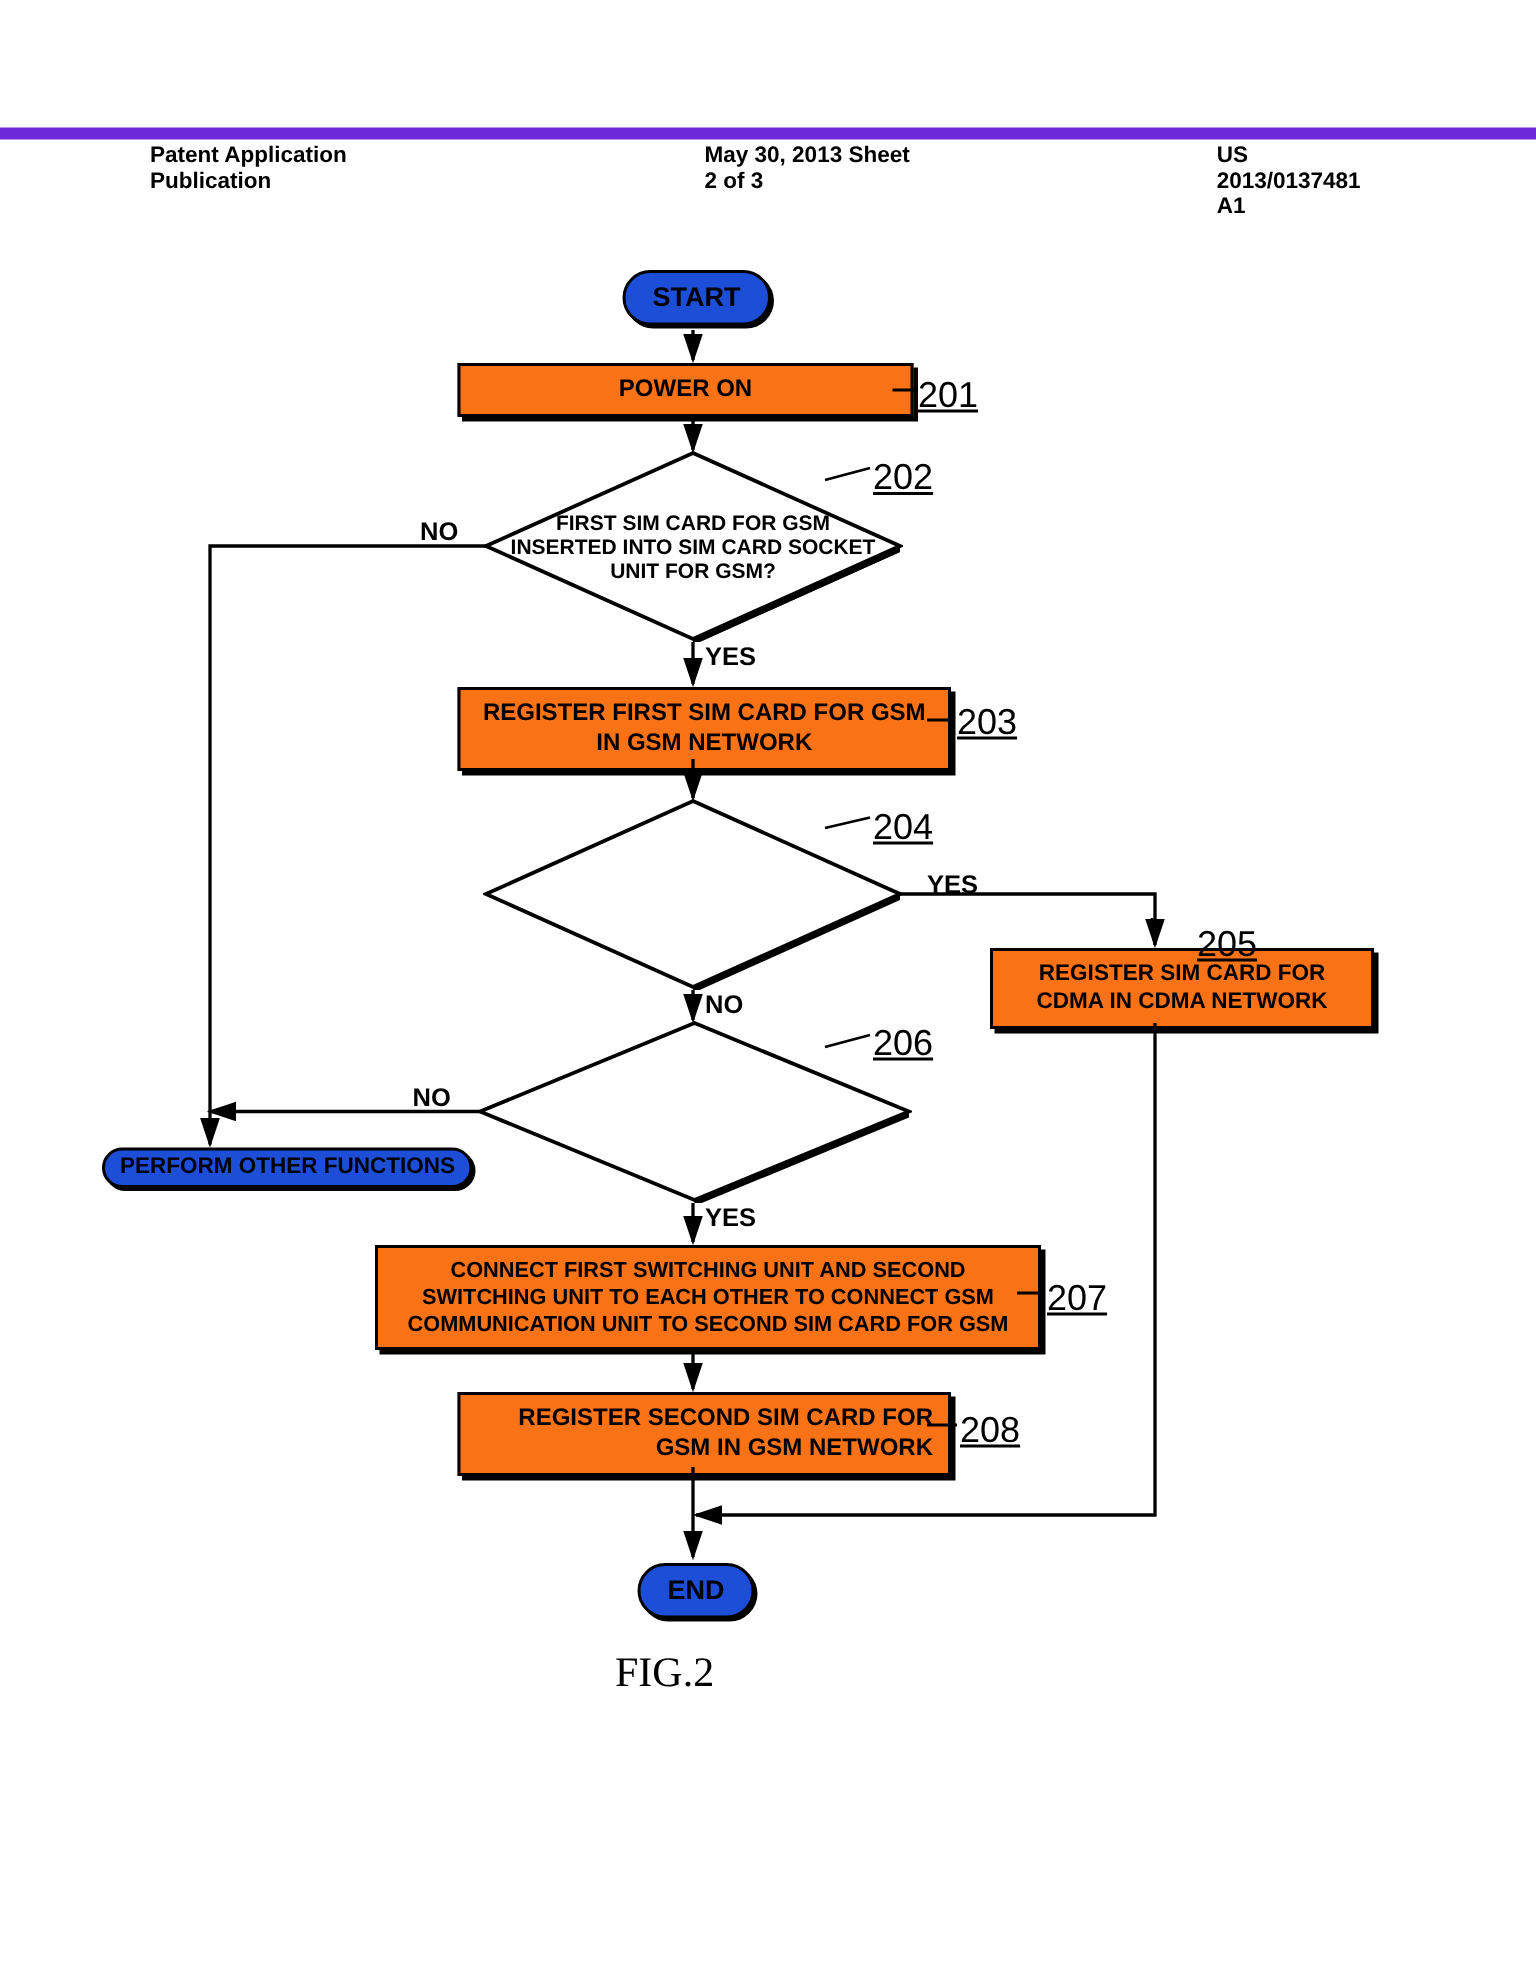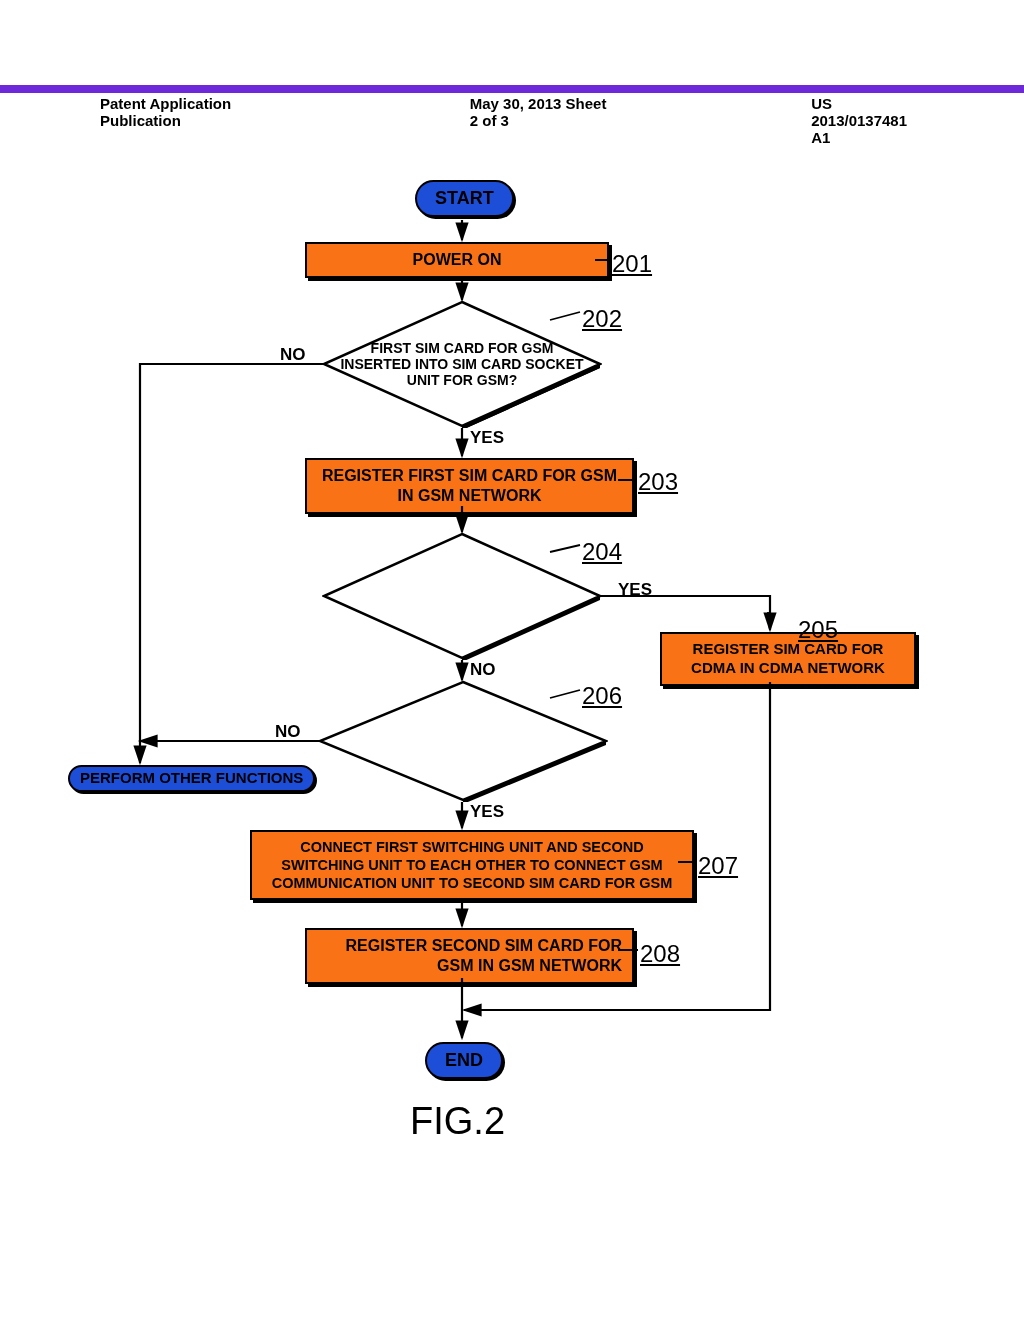--- a/index.html
+++ b/index.html
@@ -71,22 +71,22 @@
     font-weight: bold;
     font-size: 17px;
   }
   .reflabel {
     position: absolute;
     font-size: 24px;
     text-decoration: underline;
   }
   .figlabel {
     position: absolute;
-    font-family: Liberation Sans, sans-serif;
-    font-size: 38px;
+    font-family: Liberation Serif, serif;
+    font-size: 28px;
   }
   svg.connector { position:absolute; top:0; left:0; overflow:visible; pointer-events:none; }
 </style>
 </head>
 <body>
 
 <div class="header">
   <span>Patent Application Publication</span>
   <span>May 30, 2013  Sheet 2 of 3</span>
   <span>US 2013/0137481 A1</span>

